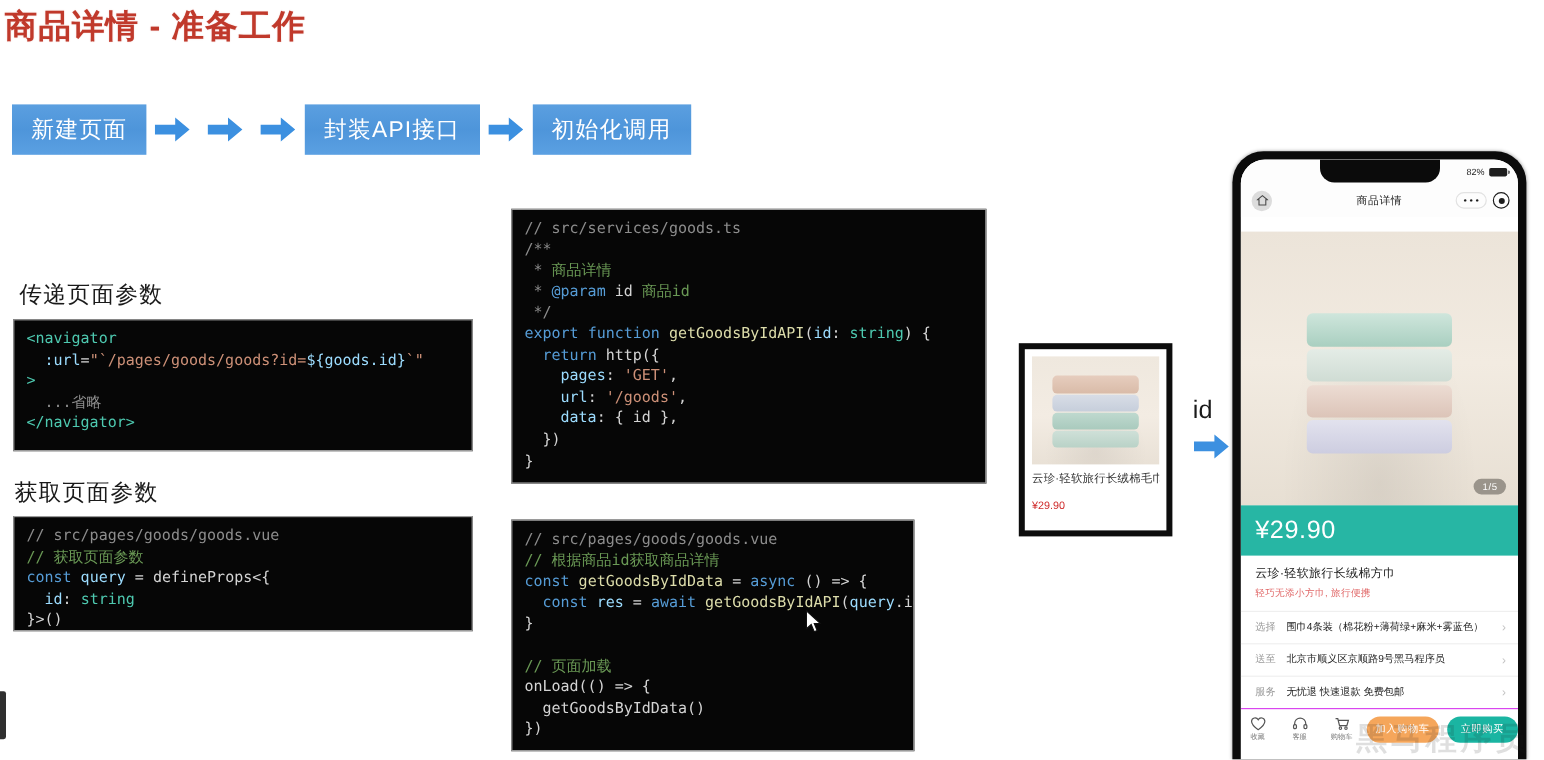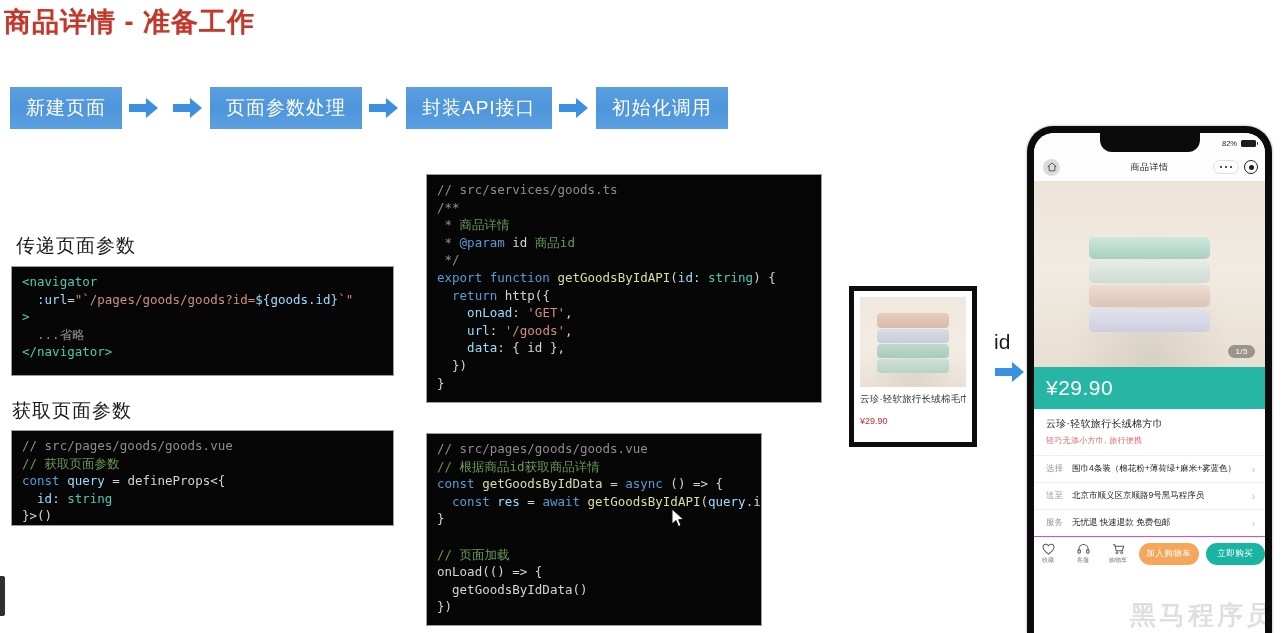--- a/index.html
+++ b/index.html
@@ -170,25 +170,26 @@
     display: flex; align-items: center; justify-content: center; gap: 2.5px;
   }
   .caps-dot { width: 2.6px; height: 2.6px; border-radius: 50%; background: #1d1d1d; }
   .caps-target {
     width: 14px; height: 14px; border-radius: 50%; border: 1.4px solid #1d1d1d;
     display: flex; align-items: center; justify-content: center;
   }
   .caps-target i { width: 5px; height: 5px; border-radius: 50%; background: #1d1d1d; display:block; }
 
   .hero {
-    position: relative; height: 186px;
+    position: relative; height: 228px;
     background:
       radial-gradient(ellipse at 50% 92%, rgba(0,0,0,.07) 0%, rgba(0,0,0,0) 50%),
       linear-gradient(180deg,#ece4d9 0%, #f2ebe1 48%, #e7dfd3 100%);
     overflow: hidden;
+    margin-top: 12px;
   }
   .hero .twl { position: absolute; left: 24%; width: 52%; border-radius: 5px; }
   .hero .t1 { top: 30%; height: 12%; background: linear-gradient(180deg,#cfe6dc,#a9cfc0); }
   .hero .t2 { top: 43%; height: 12%; background: linear-gradient(180deg,#e4ece6,#cfdcd4); }
   .hero .t3 { top: 56%; height: 12%; background: linear-gradient(180deg,#ecdcd3,#dcc4b8); }
   .hero .t4 { top: 69%; height: 12%; background: linear-gradient(180deg,#e2e2ee,#cdcde0); }
   .carousel-badge {
     position: absolute; right: 10px; bottom: 9px;
     background: rgba(90,85,78,.55); color: #fff;
     font-size: 8px; padding: 2px 7px; border-radius: 8px;
@@ -260,23 +261,20 @@
       <path d="M0 7 H17 V1 L29 11 L17 21 V15 H0 Z" fill="#3c90e0"></path>
     </svg>
   </div>
 
   <div class="flow-arrow">
     <svg width="30" height="22" viewBox="0 0 30 22">
       <path d="M0 7 H17 V1 L29 11 L17 21 V15 H0 Z" fill="#3c90e0"></path>
     </svg>
   </div>
 
-  <div class="flow-box">
-    <span>页面参数处理</span>
-  </div>
   <div class="flow-arrow">
     <svg width="30" height="22" viewBox="0 0 30 22">
       <path d="M0 7 H17 V1 L29 11 L17 21 V15 H0 Z" fill="#3c90e0"></path>
     </svg>
   </div>
 
   <div class="flow-box">
     <span>封装API接口</span>
   </div>
   <div class="flow-arrow">
@@ -305,21 +303,21 @@
   <span class="c-var">id</span><span class="c-punct">:</span> <span class="c-type">string</span>
 <span class="c-plain">}&gt;()</span></div>
 
 <div class="code" id="code-api"><span class="c-comgr">// src/services/goods.ts</span>
 <span class="c-comgr">/**</span>
 <span class="c-comgr"> * </span><span class="c-com">商品详情</span>
 <span class="c-comgr"> * </span><span class="c-jsdoc">@param</span> <span class="c-plain">id</span> <span class="c-com">商品id</span>
 <span class="c-comgr"> */</span>
 <span class="c-kw">export</span> <span class="c-kw">function</span> <span class="c-fn">getGoodsByIdAPI</span><span class="c-punct">(</span><span class="c-var">id</span><span class="c-punct">:</span> <span class="c-type">string</span><span class="c-punct">) {</span>
   <span class="c-kw">return</span> <span class="c-plain">http({</span>
-    <span class="c-var">onLoad</span><span class="c-punct">:</span> <span class="c-str">'GET'</span><span class="c-punct">,</span>
+    <span class="c-var">pages</span><span class="c-punct">:</span> <span class="c-str">'GET'</span><span class="c-punct">,</span>
     <span class="c-var">url</span><span class="c-punct">:</span> <span class="c-str">'/goods'</span><span class="c-punct">,</span>
     <span class="c-var">data</span><span class="c-punct">:</span> <span class="c-plain">{ id },</span>
   <span class="c-plain">})</span>
 <span class="c-plain">}</span></div>
 
 <div class="code" id="code-vue"><span class="c-comgr">// src/pages/goods/goods.vue</span>
 <span class="c-com">// 根据商品id获取商品详情</span>
 <span class="c-kw">const</span> <span class="c-fn">getGoodsByIdData</span> <span class="c-punct">=</span> <span class="c-kw">async</span> <span class="c-punct">() =&gt; {</span>
   <span class="c-kw">const</span> <span class="c-var">res</span> <span class="c-punct">=</span> <span class="c-kw">await</span> <span class="c-fn">getGoodsByIdAPI</span><span class="c-punct">(</span><span class="c-var">query</span><span class="c-punct">.id)</span>
 <span class="c-plain">}</span>

